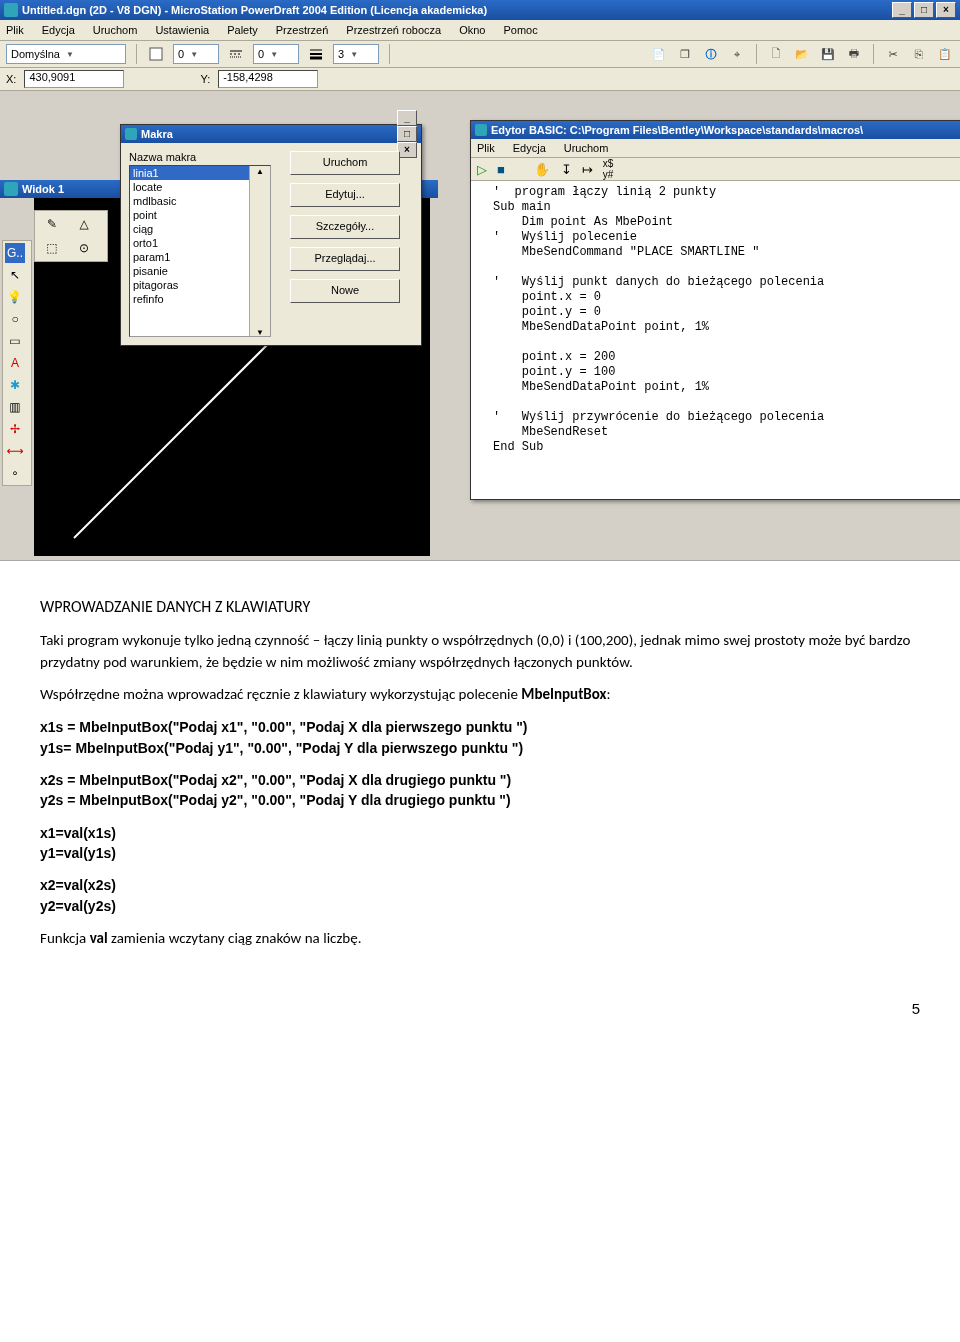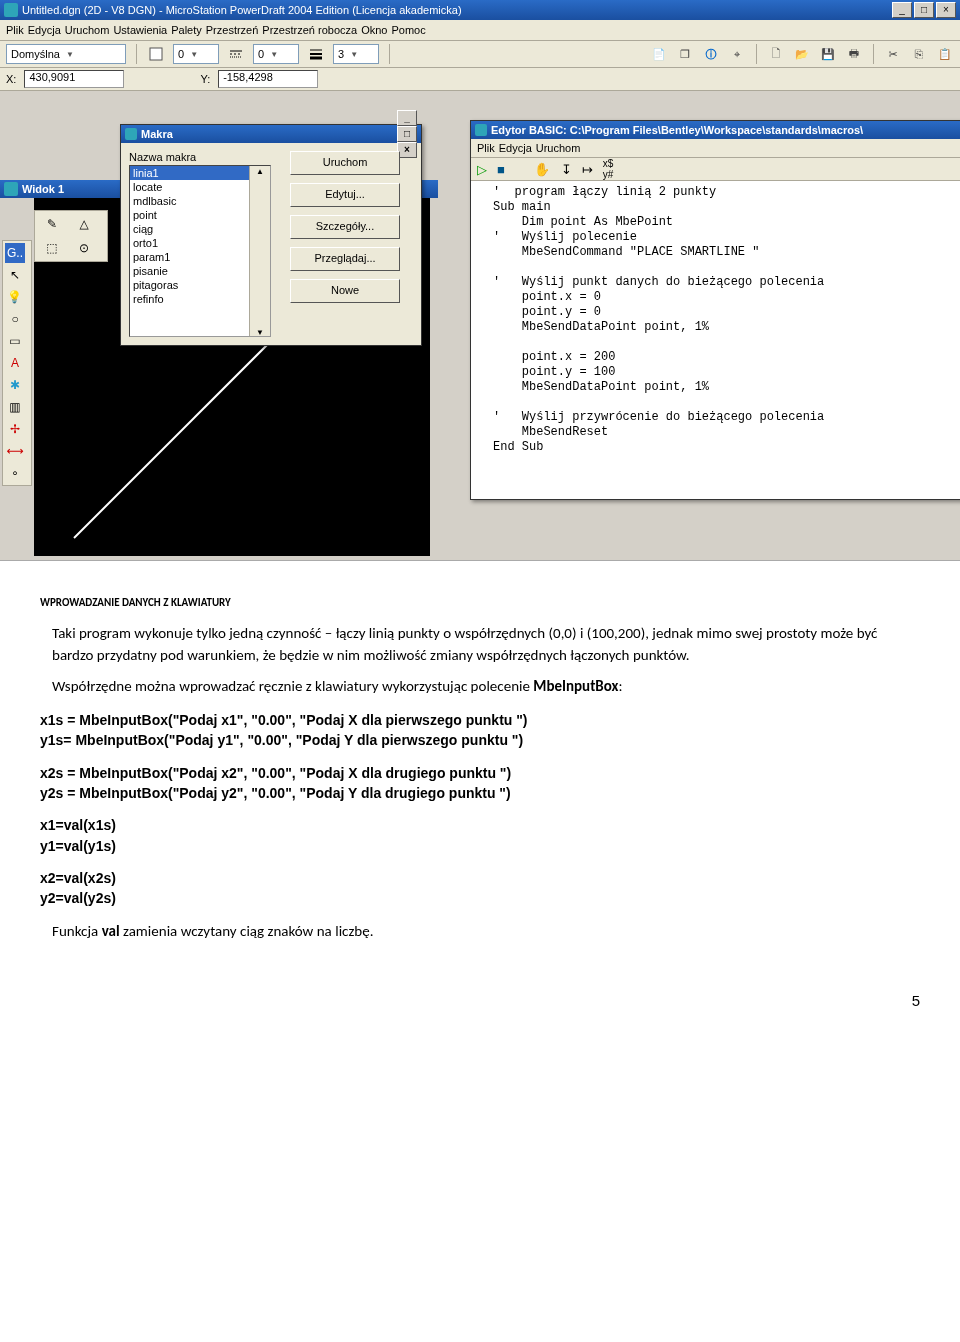--- a/index.html
+++ b/index.html
@@ -1,22 +1,22 @@
 <!DOCTYPE html>
 <html><head>
 <meta charset="utf-8">
 <style>
   body{margin:0;font-family:Tahoma,Arial,sans-serif;font-size:11px;background:#fff;width:960px;color:#000}
   
   .shot{position:relative;width:960px;height:560px;background:#d4d0c8;overflow:hidden;border-bottom:1px solid #aaa}
-  .titlebar{height:20px;background:linear-gradient(#2a6bc6,#1a4fa0);color:#fff;display:flex;align-items:center;padding:0 4px;font-weight:normal;font-size:11px}
+  .titlebar{height:20px;background:linear-gradient(#2a6bc6,#1a4fa0);color:#fff;display:flex;align-items:center;padding:0 4px;font-weight:bold;font-size:11px}
   .titlebar .ico{width:14px;height:14px;background:#2ea5b8;border-radius:2px;margin-right:4px;display:inline-block}
   .titlebar .winbtns{margin-left:auto;display:flex;gap:2px}
   .winbtn{width:18px;height:14px;background:#d4d0c8;border:1px solid #fff;border-right-color:#555;border-bottom-color:#555;text-align:center;line-height:13px;color:#000;font-size:10px}
-  .menubar{height:20px;background:#ece9d8;display:flex;align-items:center;padding:0 6px;gap:4px;font-size:11px;border-bottom:1px solid #aca899}
+  .menubar{height:20px;background:#ece9d8;display:flex;align-items:center;padding:0 6px;gap:18px;font-size:11px;border-bottom:1px solid #aca899}
   .menubar span{cursor:default}
   .toolbar{height:26px;background:#ece9d8;display:flex;align-items:center;padding:0 6px;gap:8px;border-bottom:1px solid #aca899}
   .combo{height:18px;background:#fff;border:1px solid #7f9db9;display:flex;align-items:center;padding:0 4px;font-size:11px}
   .combo .dd{margin-left:6px;font-size:8px;color:#555}
   .tbsep{width:1px;height:20px;background:#aca899;margin:0 2px}
   .tbbtn{width:18px;height:18px;display:flex;align-items:center;justify-content:center;color:#444}
   .tbbtn svg{width:14px;height:14px}
   .coordbar{height:22px;background:#ece9d8;display:flex;align-items:center;padding:0 6px;gap:8px;border-bottom:1px solid #aca899}
   .label{font-size:11px}
   .txt{height:16px;background:#fff;border:1px inset #999;padding:0 4px;font-size:11px;display:flex;align-items:flex-start}
@@ -41,22 +41,22 @@
   .listbox .sb{position:absolute;right:0;top:0;width:14px;height:100%;background:#ece9d8;border-left:1px solid #aca899;display:flex;flex-direction:column;justify-content:space-between;align-items:center;font-size:8px}
   .btncol{display:flex;flex-direction:column;gap:8px;width:110px}
   .btn{height:22px;background:#ece9d8;border:1px solid #fff;border-right-color:#555;border-bottom-color:#555;text-align:center;line-height:21px;font-size:11px;cursor:default}
   
   .basicwin{left:470px;top:120px;width:490px}
   .basicwin .menubar{height:18px}
   .basicwin .tb{height:22px;background:#ece9d8;border-bottom:1px solid #aca899;display:flex;align-items:center;gap:10px;padding:0 6px;font-size:13px}
   .code{background:#fff;font-family:"Courier New",monospace;font-size:12px;padding:4px 22px;line-height:15px;white-space:pre;height:310px;overflow:hidden}
   
   .doc{padding:20px 40px 40px 40px;font-family:Calibri,Arial,sans-serif;font-size:15px;line-height:1.45;color:#000}
-  .doc h3{font-size:11px;font-weight:bold;margin:14px 0 12px 0}
-  .doc p{margin:10px 12px}
+  .doc h3{font-size:16px;font-weight:normal;margin:14px 0 12px 0}
+  .doc p{margin:10px 0}
   .doc .codeblk{font-family:Arial,sans-serif;font-weight:bold;font-size:14px;white-space:pre-line;margin:12px 0}
   .pagenum{text-align:right;font-size:15px;padding:0 40px 20px 0}
 </style>
 </head>
 <body>
 
 <div class="shot">
 
   <div class="titlebar">
     <span class="ico"></span>

